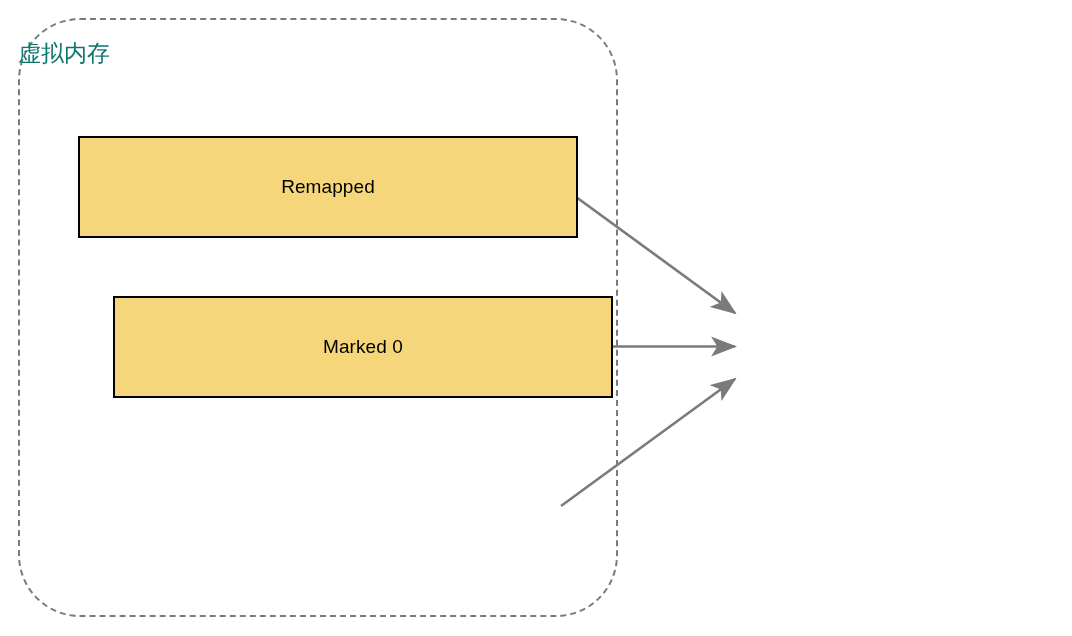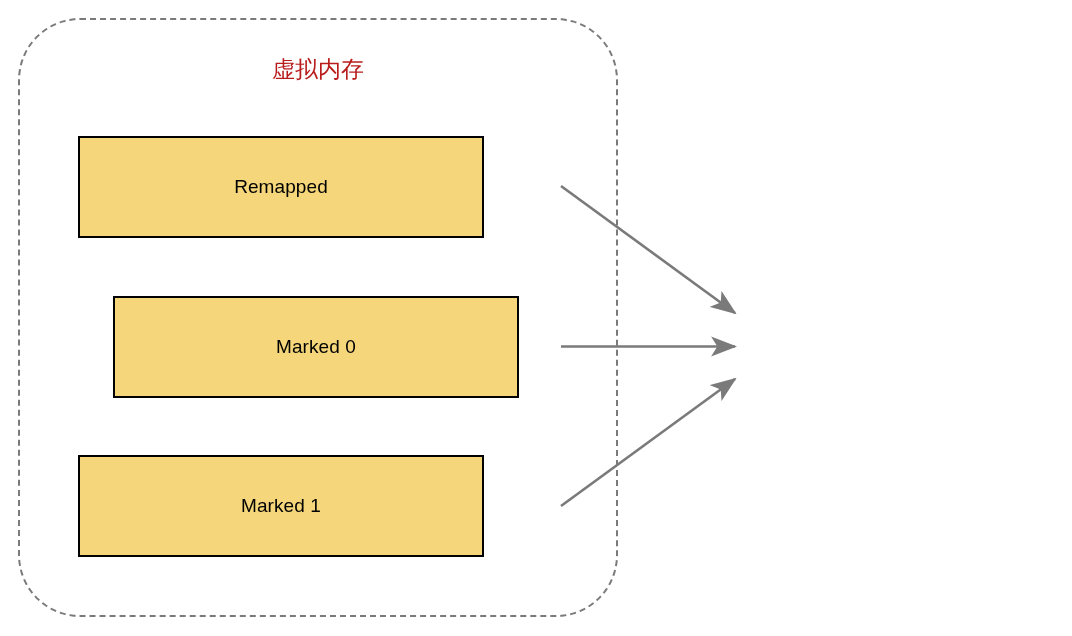--- a/index.html
+++ b/index.html
@@ -34,32 +34,31 @@
     width: 600px;
     height: 599px;
     border: 2px dashed #7a7a7a;
     border-radius: 62px;
     box-sizing: border-box;
     background: transparent;
   }
   .group-title {
     position: absolute;
     left: 18px;
-    top: 52px;
+    top: 36px;
     width: 600px;
-    text-align: center;
     font-size: 23px;
     line-height: 34px;
-    color: #b91c1c;
+    color: #0f766e;
     white-space: nowrap;
   }
   .vm-block {
     position: absolute;
     left: 78px;
-    width: 406px;
+    width: 500px;
     height: 102px;
     background: #F5D67B;
     border: 2.5px solid #000000;
     box-sizing: border-box;
     display: flex;
     align-items: center;
     justify-content: center;
     color: #000000;
     font-size: 19px;
     letter-spacing: 0.1px;
@@ -107,18 +106,15 @@
   <div class="group-title">虚拟内存</div>
 
   <div class="vm-block b0">
     <span>Remapped</span>
   </div>
 
   <div class="vm-block b1">
     <span>Marked 0</span>
   </div>
 
-  <div class="vm-block b2">
-    <span>Marked 1</span>
-  </div>
 
 
 </div>
 
 </body></html>

